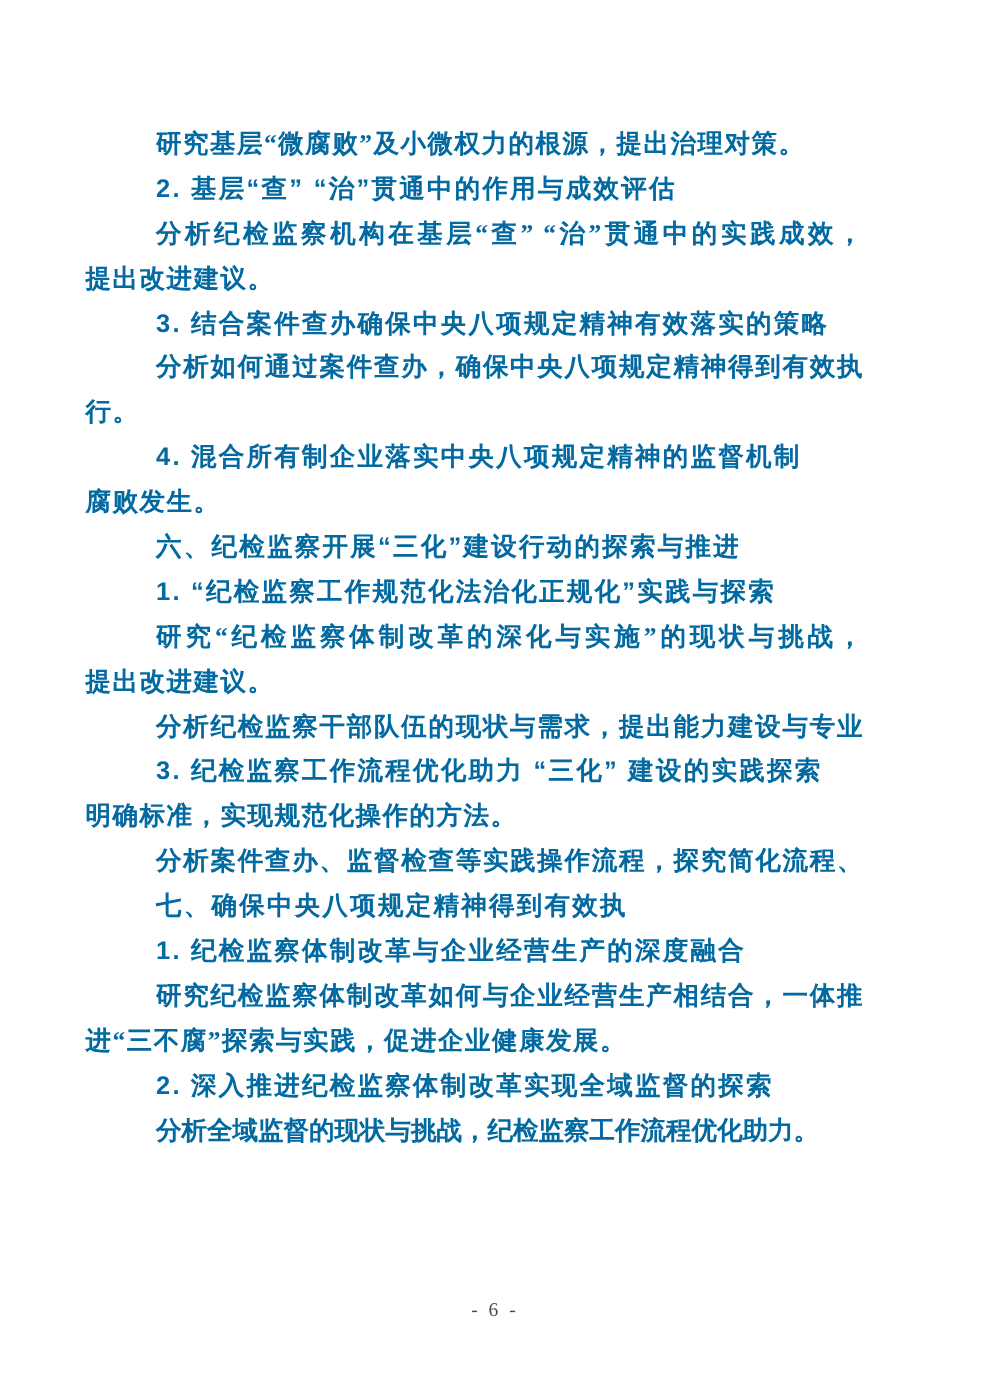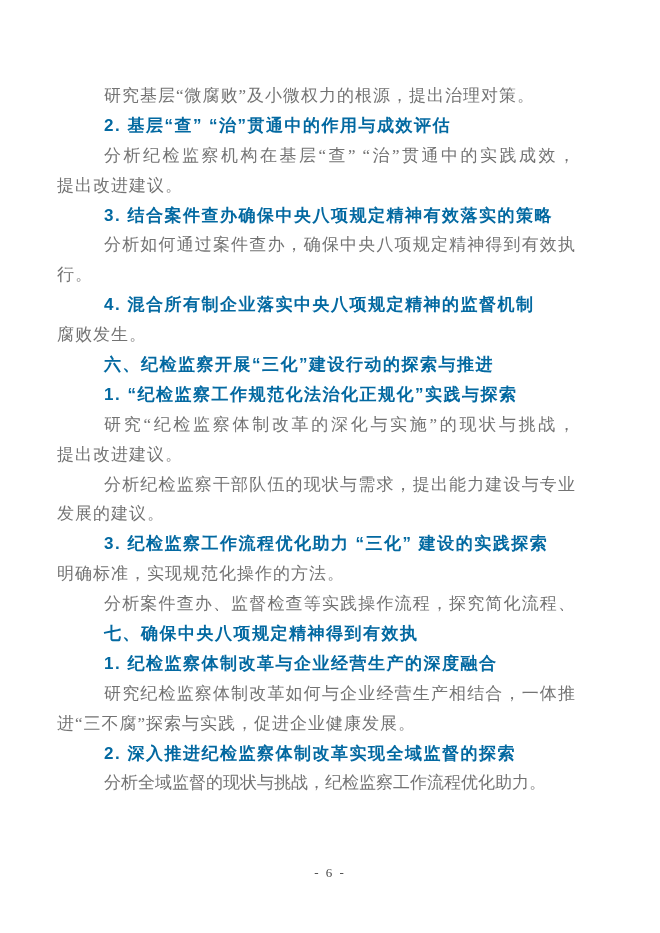--- a/index.html
+++ b/index.html
@@ -19,22 +19,23 @@
     position: absolute;
     left: 57px;
     top: 81px;
     width: 518px;
   }
   .line {
     height: 29.9px;
     line-height: 29.9px;
     font-size: 17px;
     letter-spacing: 1px;
-    color: #737373;
+    color: #0369a1;
     white-space: nowrap;
+    font-weight: bold;
   }
   .line.first,
   .line.heading {
     padding-left: 47px;
   }
   .line.heading {
     font-family: "Liberation Sans", "DejaVu Sans", sans-serif;
     font-weight: 700;
     color: #0369a1;
     letter-spacing: 1.5px;
@@ -75,21 +76,20 @@
       <div class="line heading">3. 结合案件查办确保中央八项规定精神有效落实的策略</div>
       <div class="line first stretch">分析如何通过案件查办，确保中央八项规定精神得到有效执</div>
       <div class="line">行。</div>
       <div class="line heading">4. 混合所有制企业落实中央八项规定精神的监督机制</div>
       <div class="line">腐败发生。</div>
       <div class="line heading">六、纪检监察开展“三化”建设行动的探索与推进</div>
       <div class="line heading">1. “纪检监察工作规范化法治化正规化”实践与探索</div>
       <div class="line first stretch">研究“纪检监察体制改革的深化与实施”的现状与挑战，</div>
       <div class="line">提出改进建议。</div>
       <div class="line first stretch">分析纪检监察干部队伍的现状与需求，提出能力建设与专业</div>
-      <div class="line">发展的建议。</div>
       <div class="line heading">3. 纪检监察工作流程优化助力 “三化” 建设的实践探索</div>
       <div class="line">明确标准，实现规范化操作的方法。</div>
       <div class="line first stretch">分析案件查办、监督检查等实践操作流程，探究简化流程、</div>
       <div class="line heading">七、确保中央八项规定精神得到有效执</div>
       <div class="line heading">1. 纪检监察体制改革与企业经营生产的深度融合</div>
       <div class="line first stretch">研究纪检监察体制改革如何与企业经营生产相结合，一体推</div>
       <div class="line">进“三不腐”探索与实践，促进企业健康发展。</div>
       <div class="line heading">2. 深入推进纪检监察体制改革实现全域监督的探索</div>
       <div class="line first tight">分析全域监督的现状与挑战，纪检监察工作流程优化助力。</div>
     </div>

